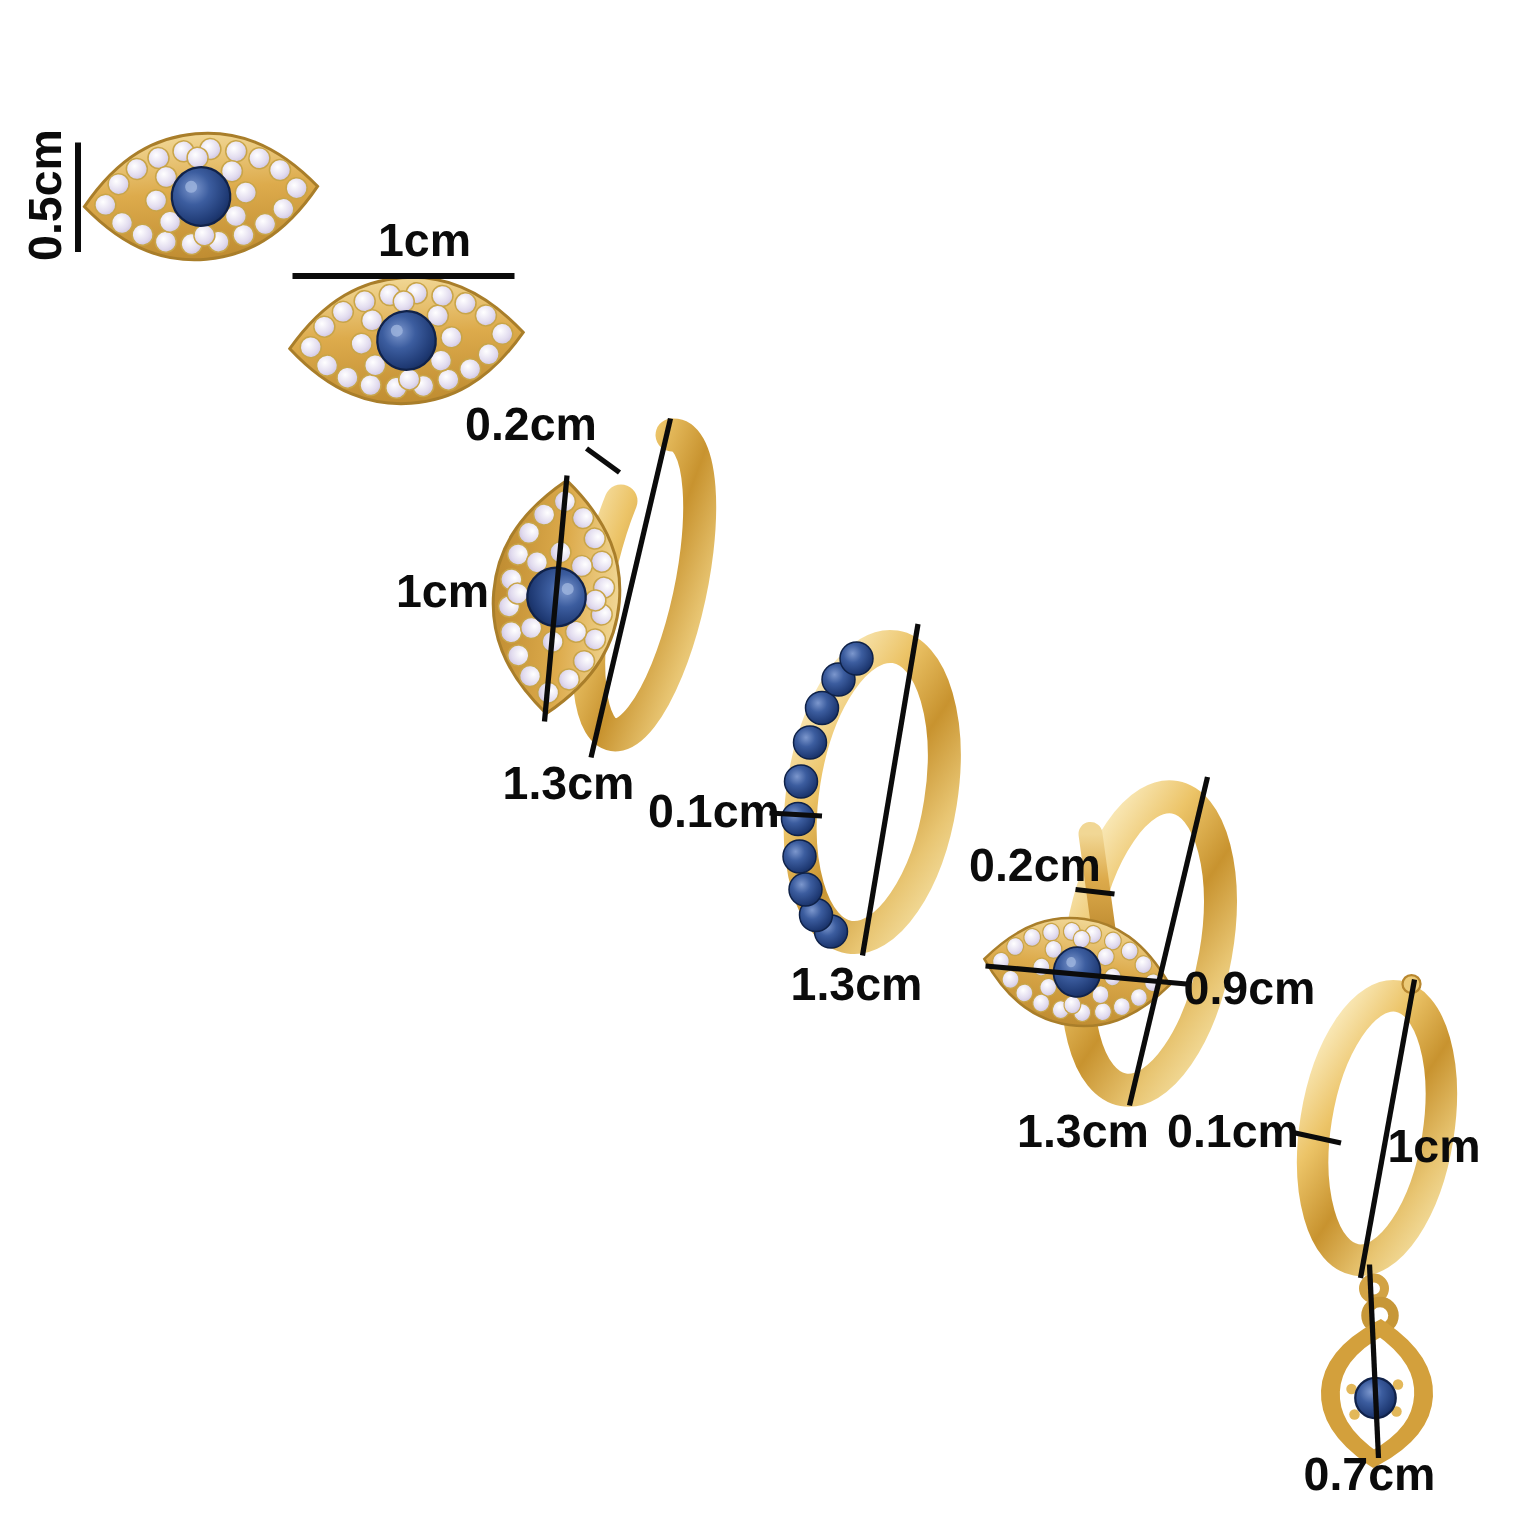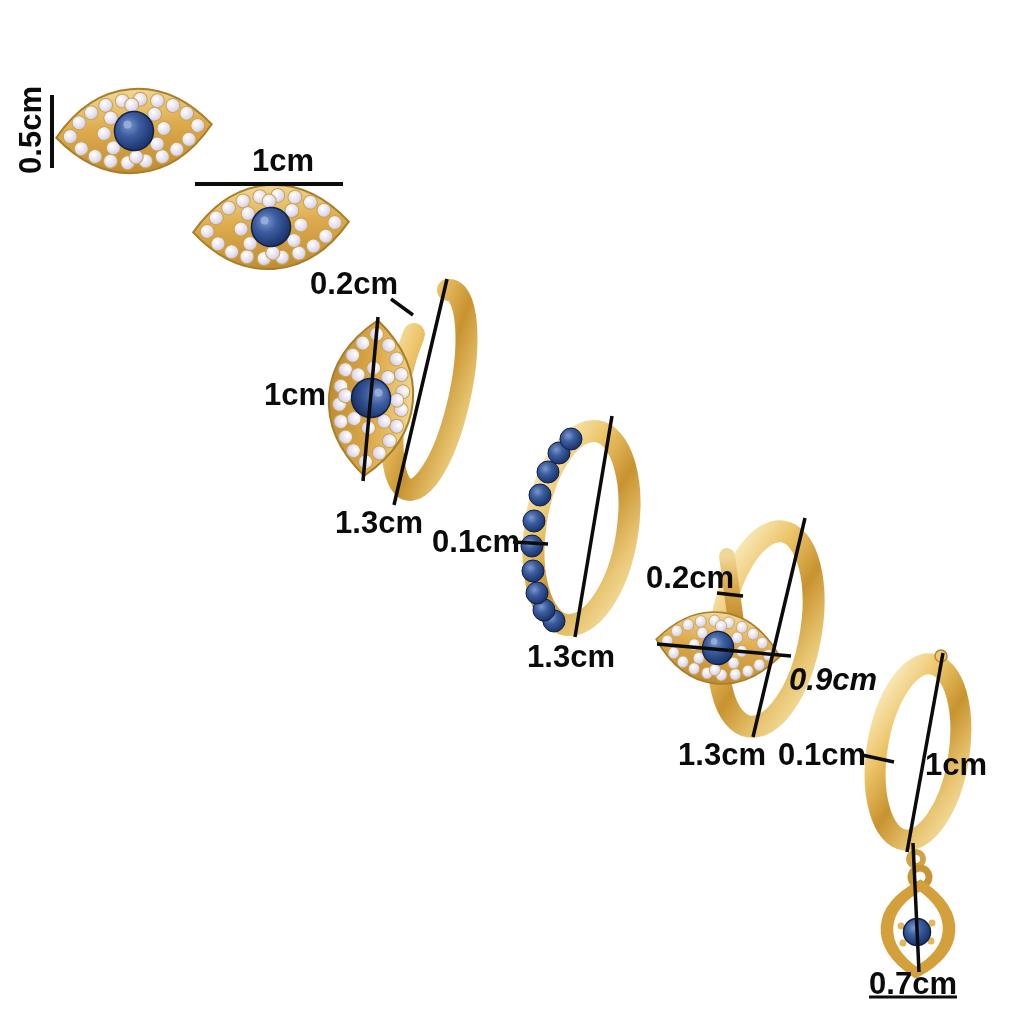--- a/index.html
+++ b/index.html
@@ -151,20 +151,20 @@
   <div class="dim-label" style="left:283px;top:160px;">1cm</div>
 
   <div class="dim-label" style="left:354px;top:283px;">0.2cm</div>
   <div class="dim-label" style="left:295px;top:394px;">1cm</div>
   <div class="dim-label" style="left:379px;top:522px;">1.3cm</div>
 
   <div class="dim-label" style="left:476px;top:541px;">0.1cm</div>
   <div class="dim-label" style="left:571px;top:656px;">1.3cm</div>
 
   <div class="dim-label" style="left:690px;top:577px;">0.2cm</div>
-  <div class="dim-label" style="left:833px;top:679px;font-style:italic;">0.9cm</div>
+  <div class="dim-label" style="left:833px;top:659px;">0.9cm</div>
   <div class="dim-label" style="left:722px;top:754px;">1.3cm</div>
 
   <div class="dim-label" style="left:822px;top:754px;">0.1cm</div>
   <div class="dim-label" style="left:956px;top:764px;">1cm</div>
-  <div class="dim-label" style="left:913px;top:983px;text-decoration:underline;">0.7cm</div>
+  <div class="dim-label" style="left:913px;top:983px;">0.7cm</div>
 
 </div>
 
 </body></html>

